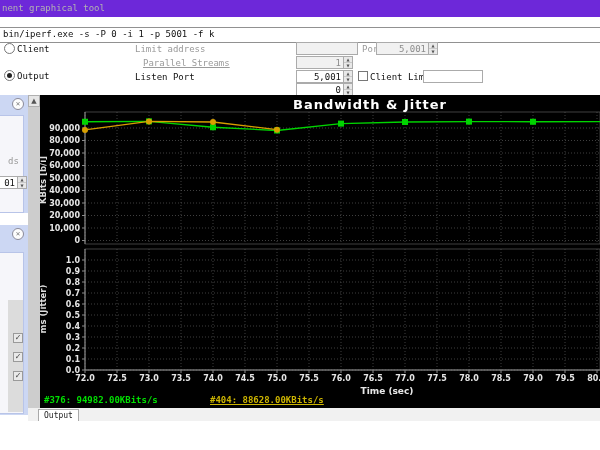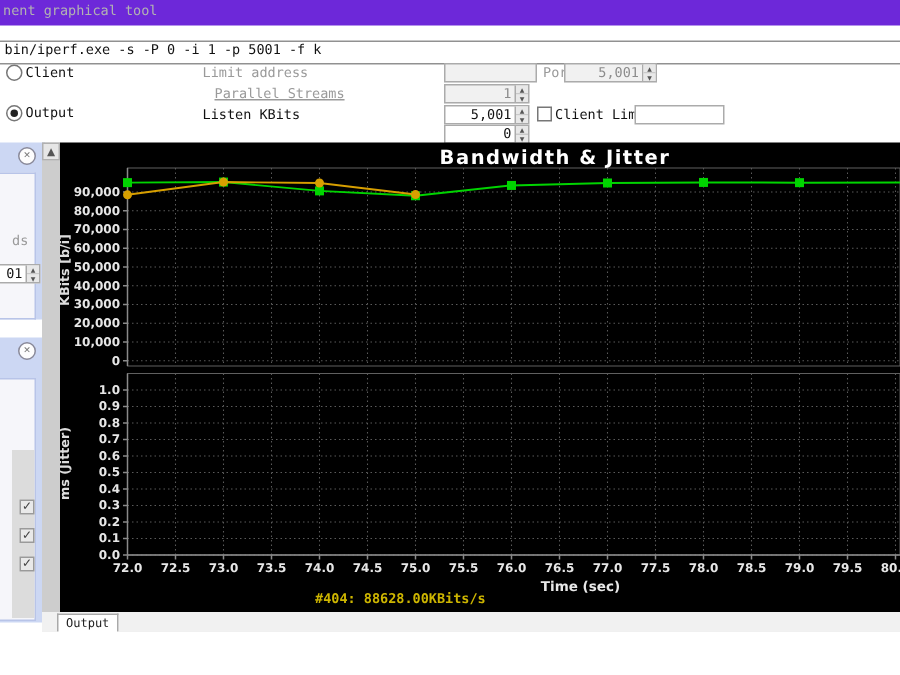--- a/index.html
+++ b/index.html
@@ -79,21 +79,21 @@
 
 <div class="abs flabel dis" style="left:143px;top:58px;text-decoration:underline;">Parallel Streams</div>
 <div class="abs spinner off" style="left:296px;top:56px;width:55px;">
   <span class="val">1</span>
   <span class="spinbtns">
       <div>▲</div>
       <div>▼</div>
     </span>
 </div>
 
-<div class="abs flabel en" style="left:135px;top:72px;">Listen KBits</div>
+<div class="abs flabel en" style="left:135px;top:72px;">Listen Port</div>
 <div class="abs spinner on" style="left:296px;top:70px;width:55px;">
   <span class="val">5,001</span>
   <span class="spinbtns">
       <div>▲</div>
       <div>▼</div>
     </span>
 </div>
 <div class="abs checkbox" style="left:358px;top:71px;"></div>
 <div class="abs flabel en" style="left:370px;top:72px;">Client Limit</div>
 <div class="abs field on" style="left:423px;top:70px;width:58px;"></div>
@@ -282,18 +282,19 @@
       <polyline points="45,34.875 109,26.375 173,27 237,34.715" fill="none" stroke="#d79f00" stroke-width="1.3"></polyline>
       <circle cx="45" cy="34.875" r="3" fill="#d79f00"></circle>
       <circle cx="109" cy="26.375" r="3" fill="#d79f00"></circle>
       <circle cx="173" cy="27" r="3" fill="#d79f00"></circle>
       <circle cx="237" cy="34.715" r="3" fill="#d79f00"></circle>
       <text x="330" y="14" fill="#ffffff" font-size="13" font-family="DejaVu Sans, sans-serif" font-weight="bold" text-anchor="middle" letter-spacing="1">Bandwidth &amp; Jitter</text>
       <text x="347" y="299" fill="#e8e8e8" font-size="9" font-family="DejaVu Sans, sans-serif" font-weight="bold" text-anchor="middle">Time (sec)</text>
       <text x="6" y="85" fill="#dddddd" font-size="8.5" font-family="DejaVu Sans, sans-serif" font-weight="bold" text-anchor="middle" transform="rotate(-90 6 85)">KBits [b/i]</text>
       <text x="6" y="214" fill="#dddddd" font-size="8.5" font-family="DejaVu Sans, sans-serif" font-weight="bold" text-anchor="middle" transform="rotate(-90 6 214)">ms (Jitter)</text>
     </svg>
-  <span class="legend" style="left: 170px; top: 300px; color: rgb(205, 181, 0);">#404: 88628.00KBits/s</span>
+  <span class="legend" style="left: 4px; top: 300px; color: rgb(0, 224, 0);">#376: 94982.00KBits/s</span>
+  <span class="legend" style="left: 170px; top: 300px; color: rgb(205, 181, 0); text-decoration: underline;">#404: 88628.00KBits/s</span>
 </div>
 
 <div class="abs" id="tabbar"></div>
 <div class="abs" id="tab-output">Output</div>
 <div class="abs" id="outputarea"></div>
 
 </body></html>

